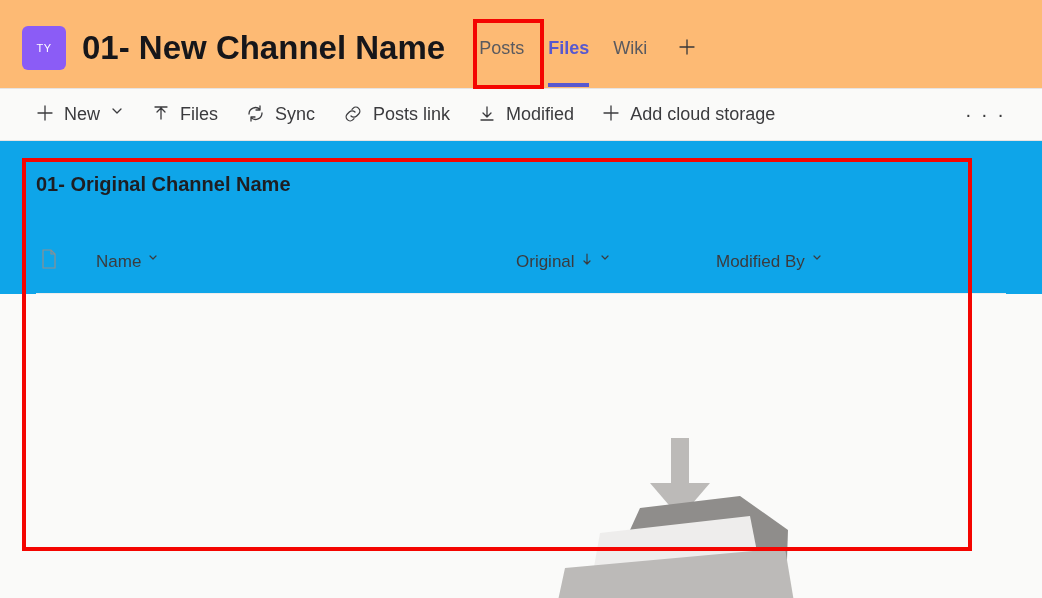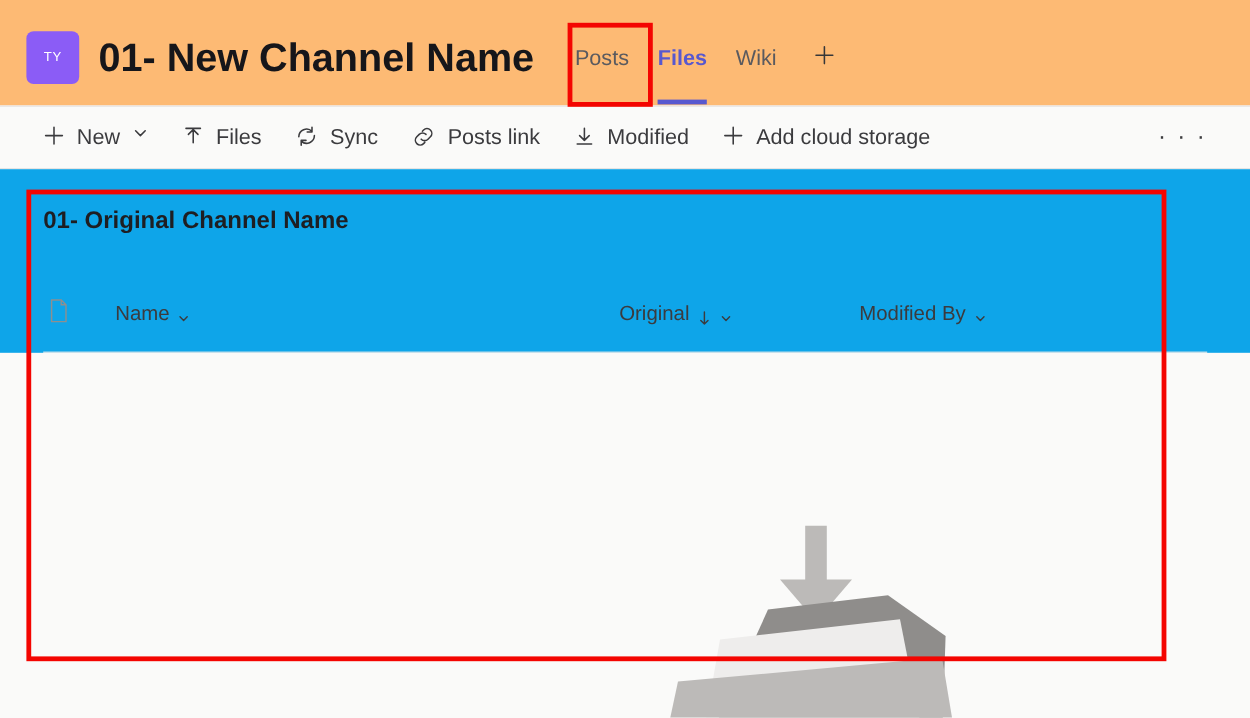--- a/index.html
+++ b/index.html
@@ -130,21 +130,21 @@
   .col-headers {
     display: grid;
     grid-template-columns: 60px 420px 200px 220px;
     align-items: center;
     padding-bottom: 18px;
     border-bottom: 1px solid #ececec;
     font-size: 17px;
     color: #3b3b3e;
   }
   .col-headers .fileicon { margin-left: 4px; }
-  .col-h { display: flex; align-items: flex-end; gap: 6px; cursor: pointer; }
+  .col-h { display: flex; align-items: flex-start; gap: 6px; cursor: pointer; }
 
   
   .empty-illustration {
     position: absolute;
     left: 530px;
     top: 438px;
     width: 300px;
     height: 200px;
     pointer-events: none;
   }

